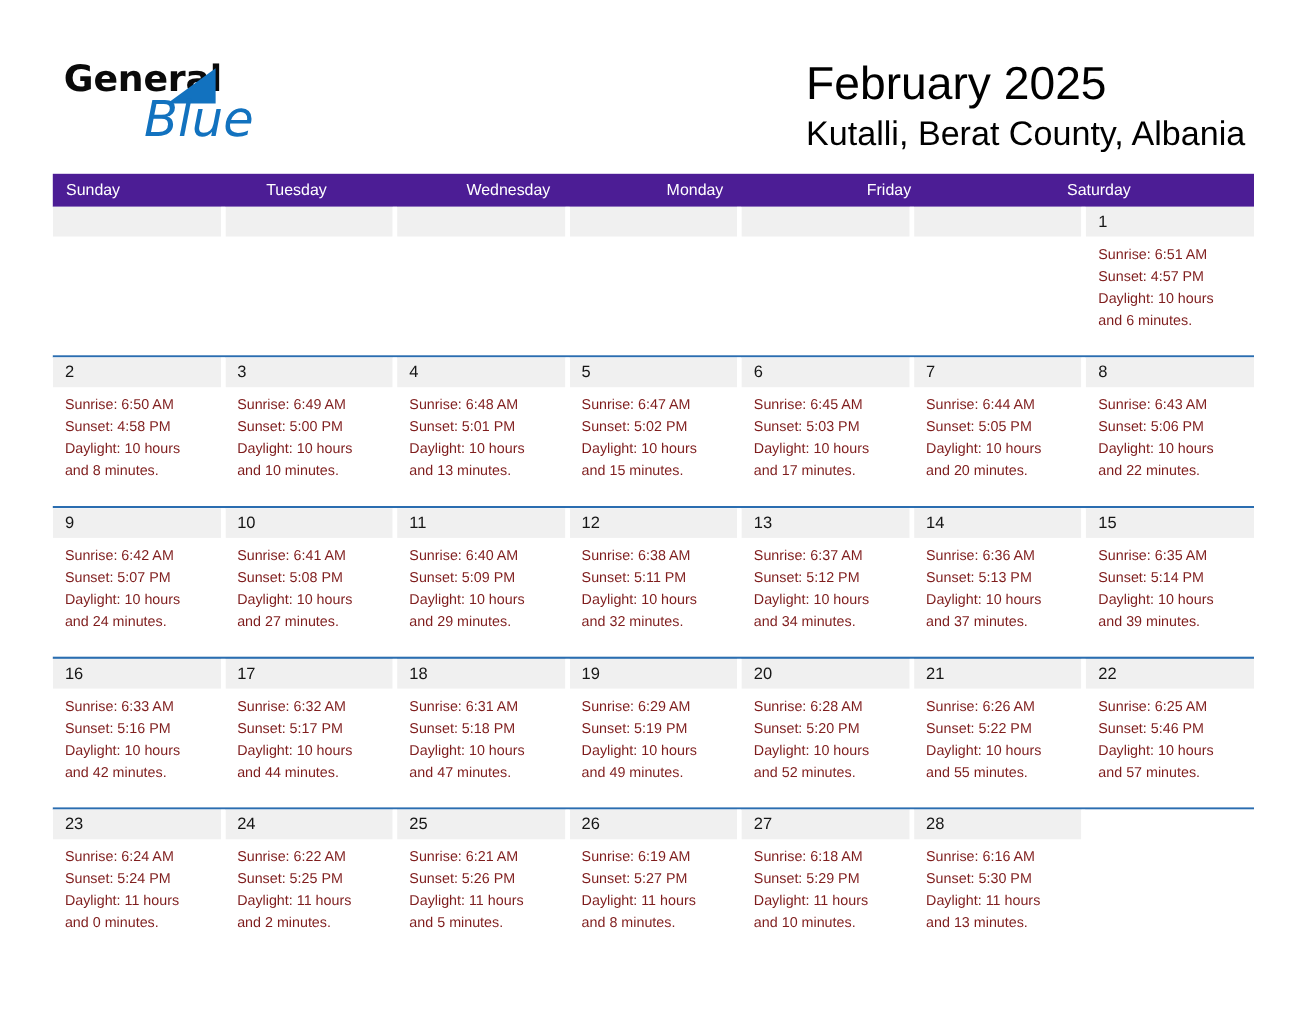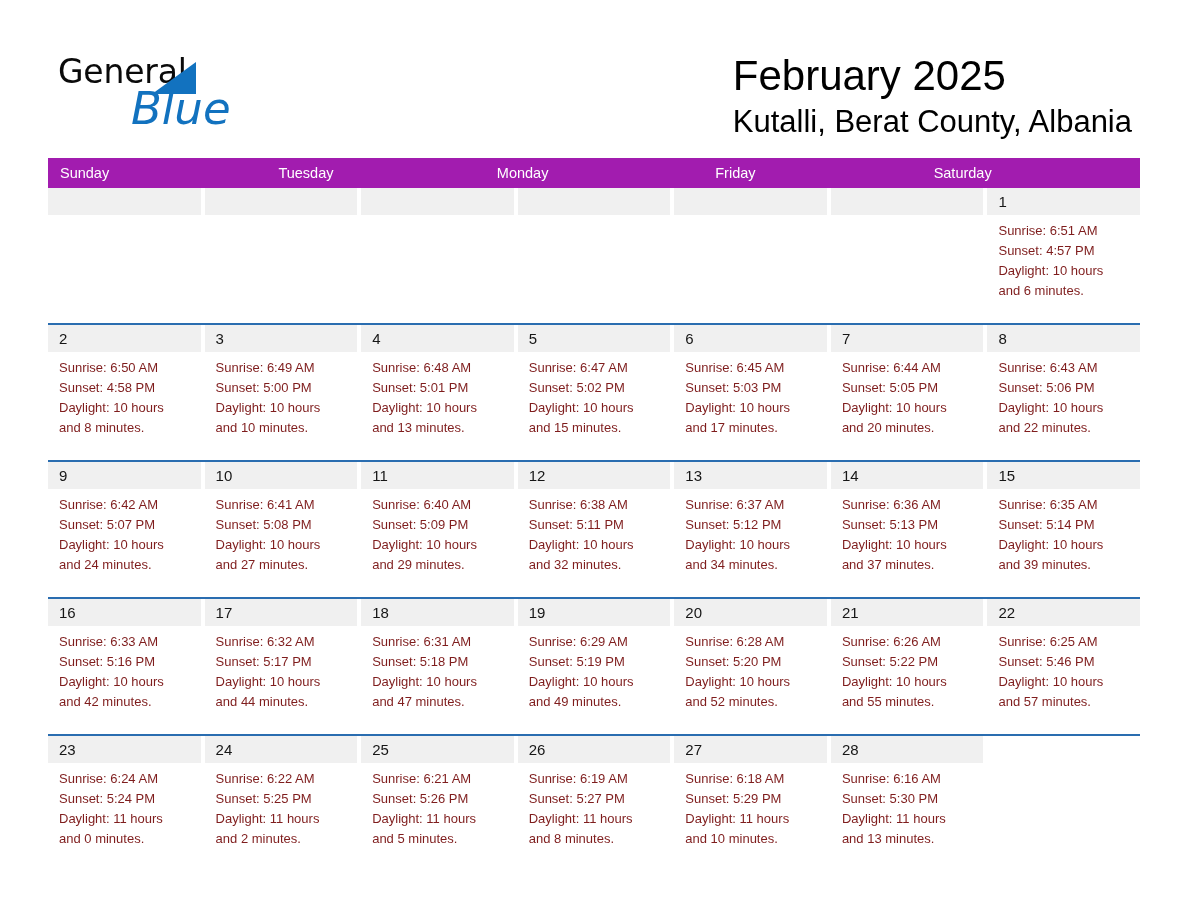--- a/index.html
+++ b/index.html
@@ -39,21 +39,21 @@
     height: 76px;
   }
   .logo-general {
     position: absolute;
     left: 0;
     top: 0;
     font-size: 33px;
     letter-spacing: -0.2px;
     color: #0a0a0a;
     font-family: "DejaVu Sans", sans-serif;
-    font-weight: 400;
+    font-weight: 700;
     line-height: 40px;
     white-space: nowrap;
     text-align: center;
   }
   .logo-triangle {
     position: absolute;
     left: 94px;
     top: 10px;
     width: 0;
     height: 0;
@@ -99,21 +99,21 @@
   
   .calendar {
     position: absolute;
     left: 48px;
     top: 158px;
     width: 1092px;
   }
 
   .dow-row {
     display: flex;
-    background: #a21caf;
+    background: #4c1d95;
     height: 30px;
   }
   .dow-cell {
     flex: 1 1 0;
     min-width: 0;
     color: #ffffff;
     font-size: 14.5px;
     line-height: 30px;
     padding-left: 12px;
     box-sizing: border-box;
@@ -191,20 +191,21 @@
       <div class="location-title">Kutalli, Berat County, Albania</div>
     </div>
 
   </div>
 
   <div class="calendar">
 
     <div class="dow-row">
       <div class="dow-cell">Sunday</div>
       <div class="dow-cell">Tuesday</div>
+      <div class="dow-cell">Wednesday</div>
       <div class="dow-cell">Monday</div>
       <div class="dow-cell">Friday</div>
       <div class="dow-cell">Saturday</div>
     </div>
 
     <div id="weeks-container">
         <div class="week-row first">
           <div class="day-cell empty">
             <div class="day-number-band"><span class="day-number"></span></div>
           </div>

